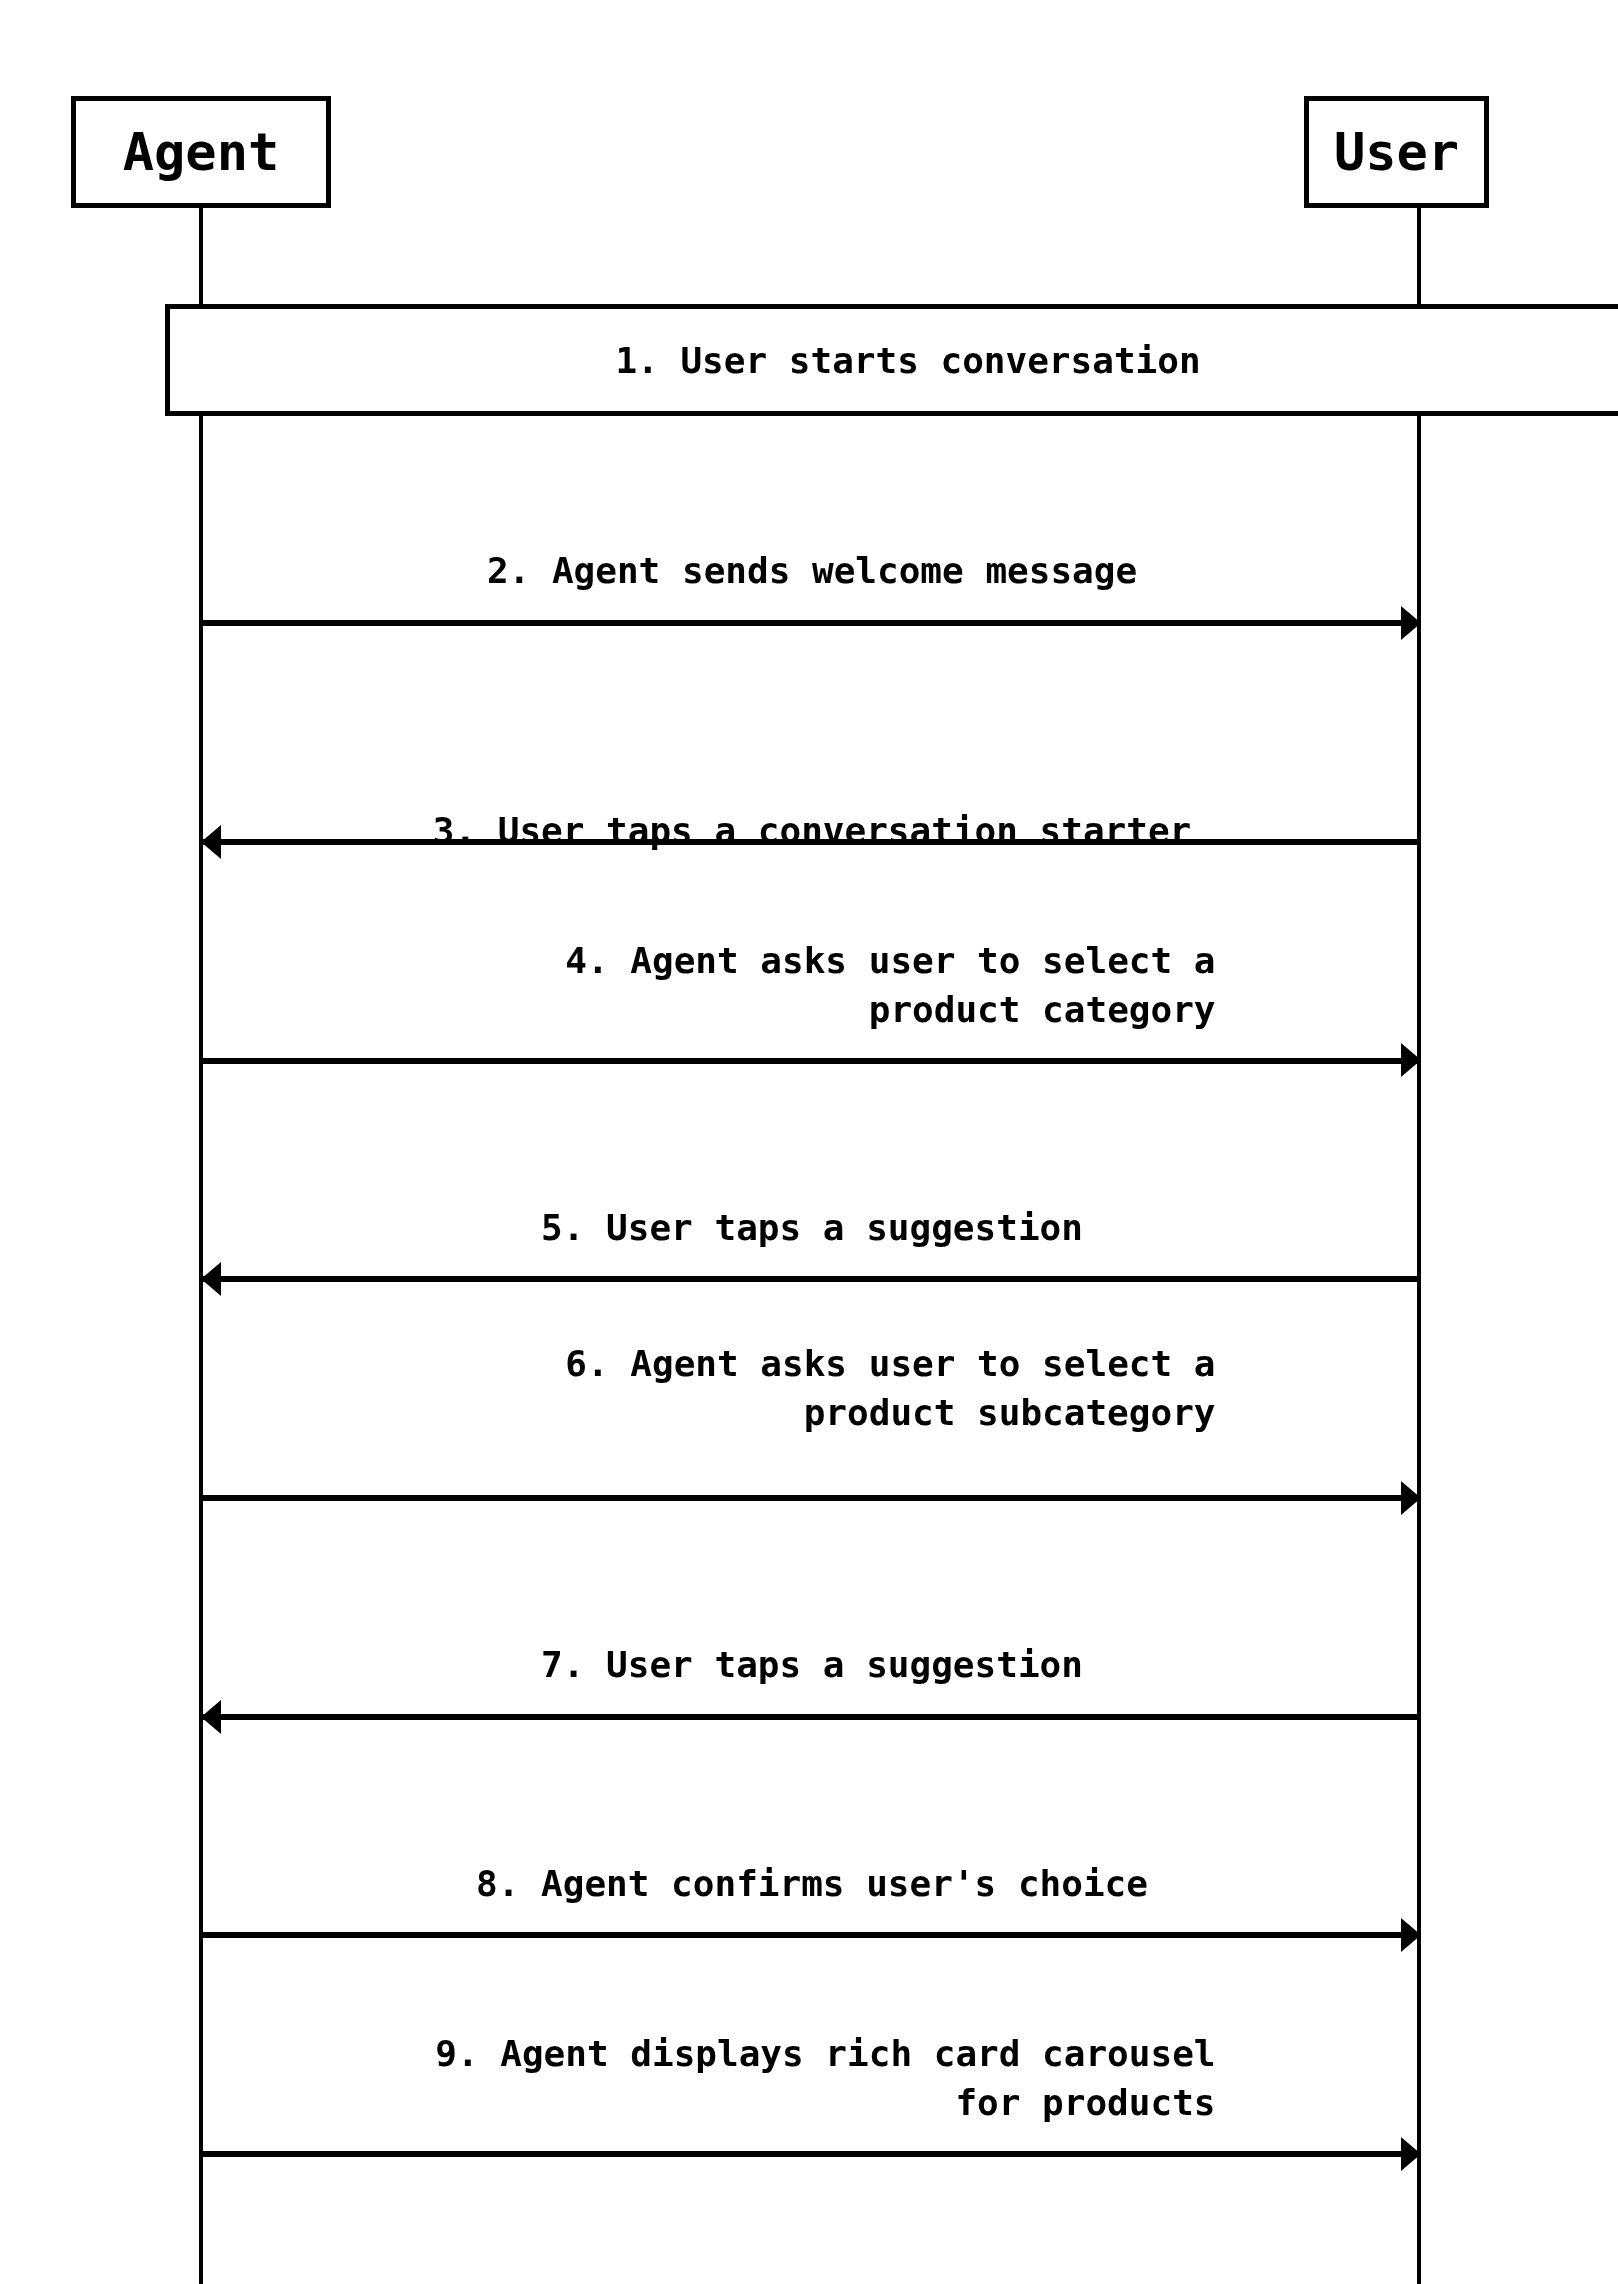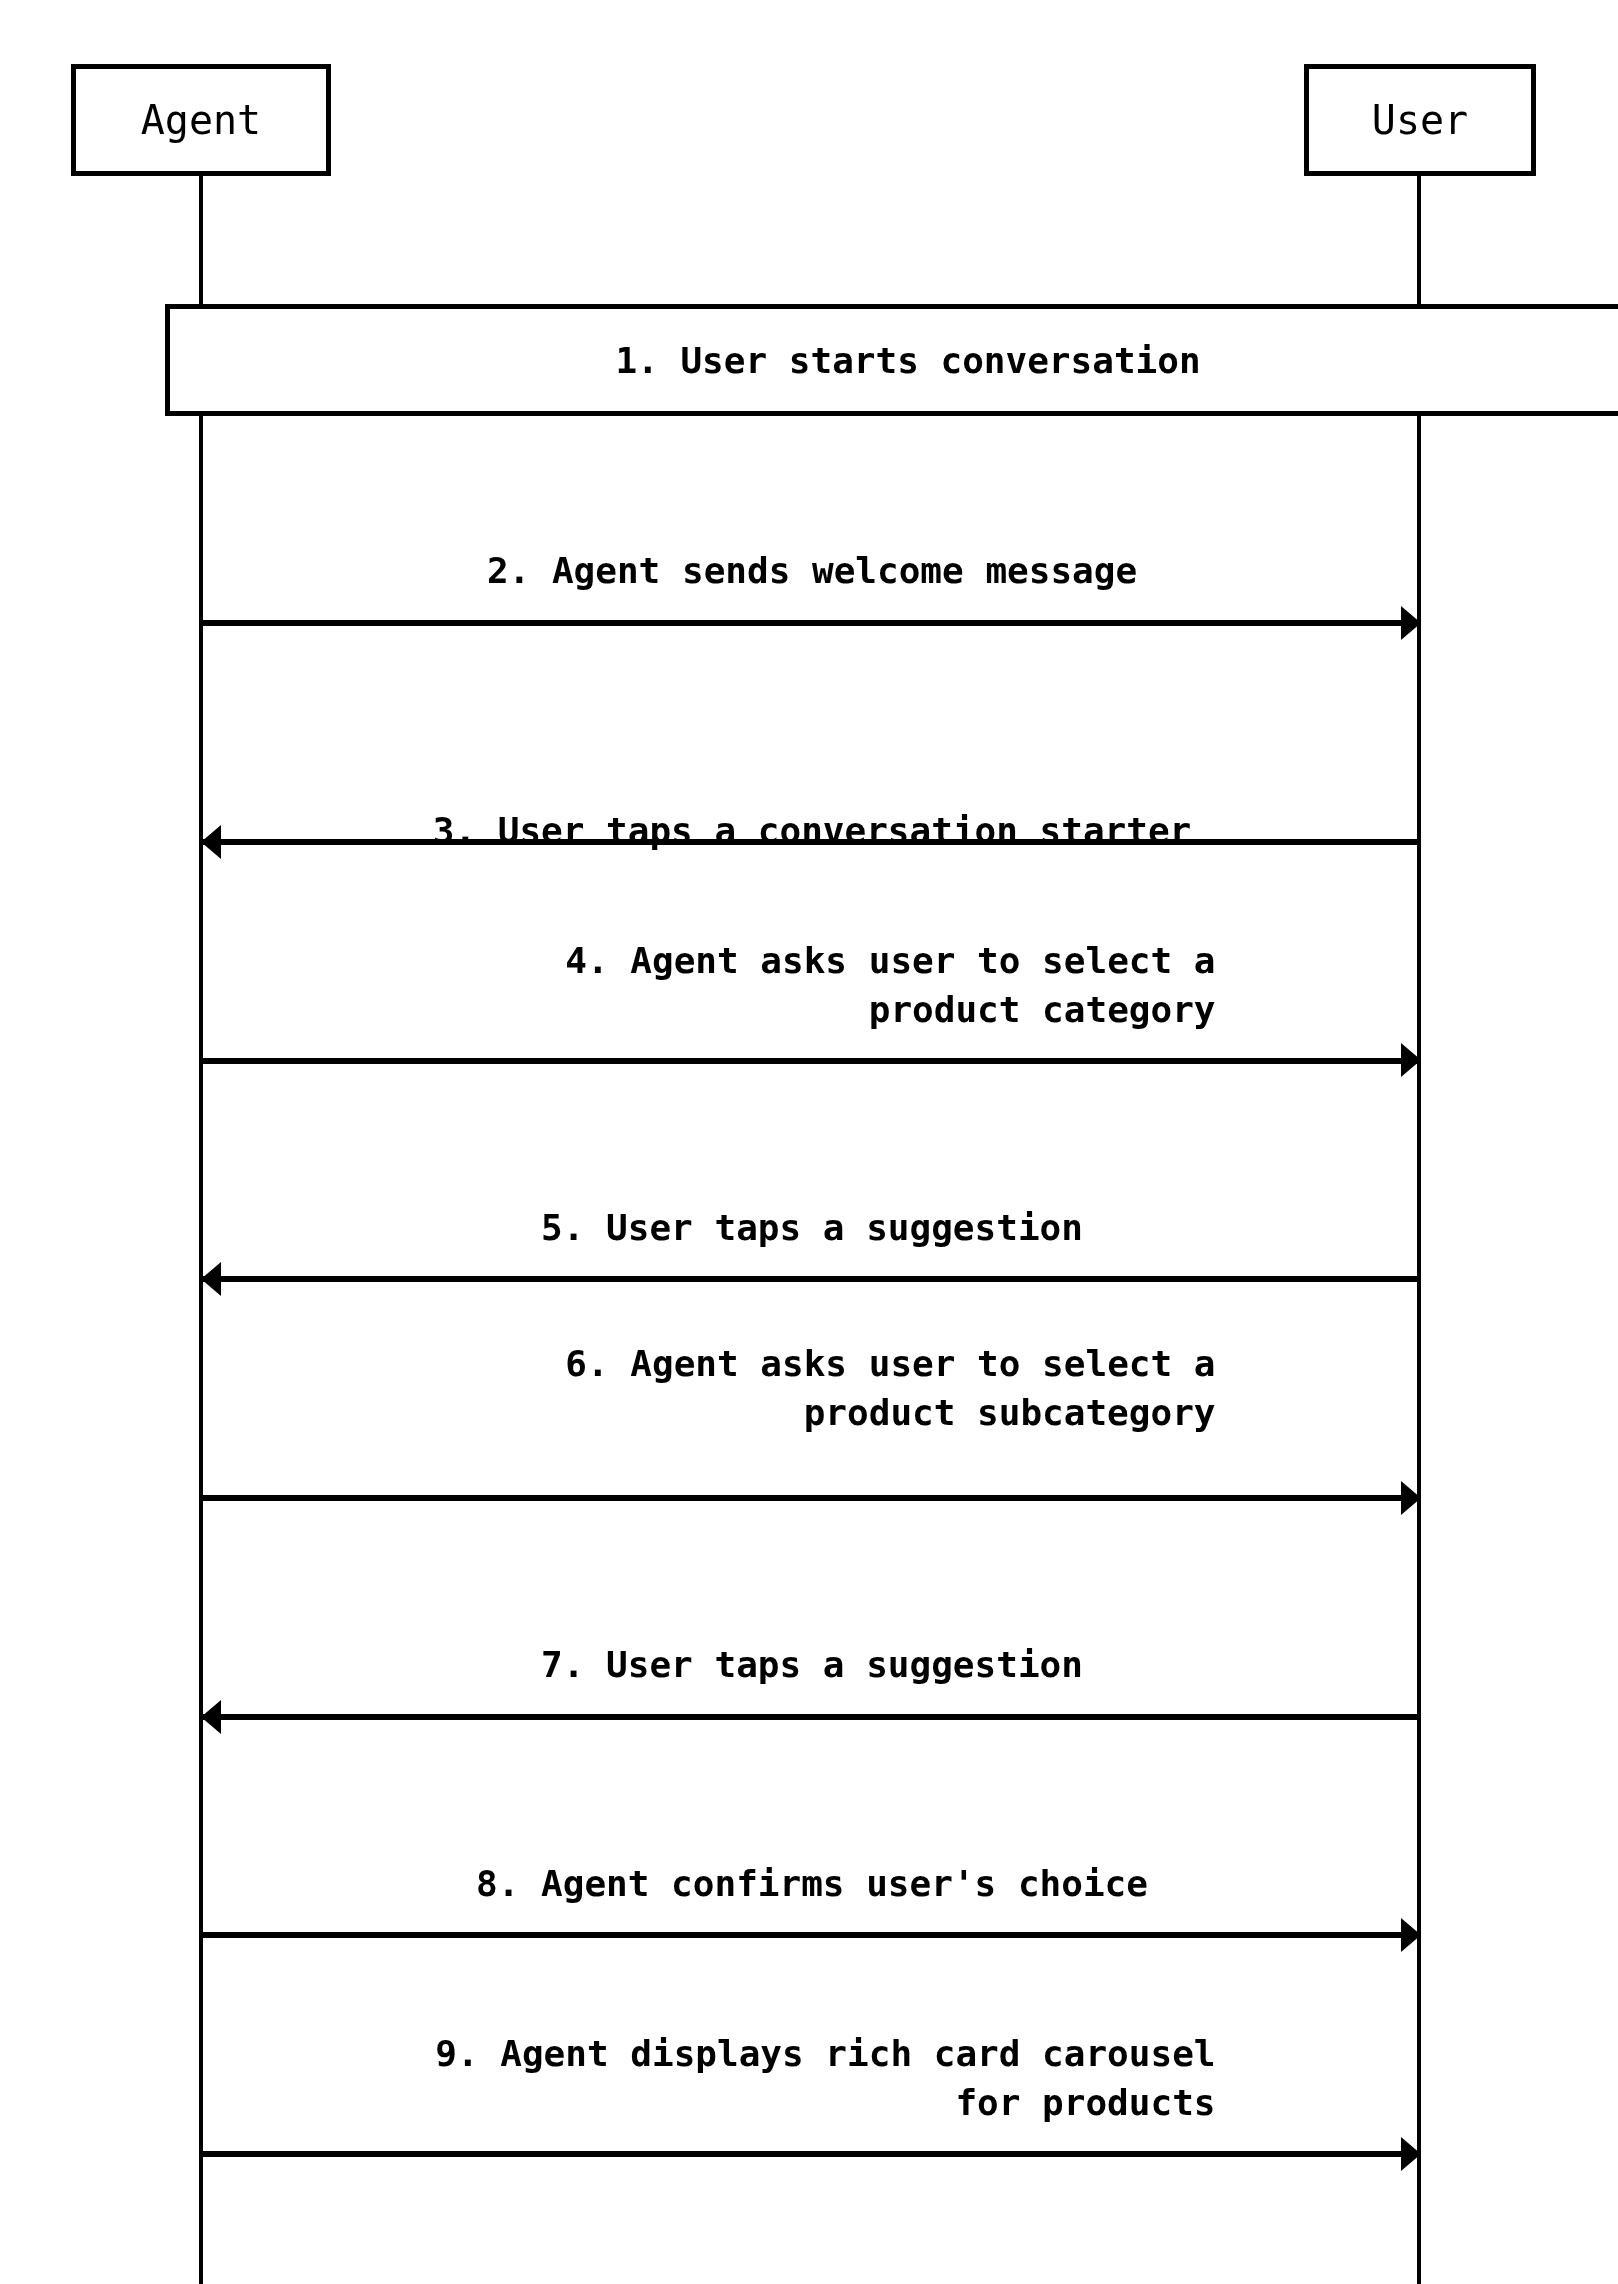--- a/index.html
+++ b/index.html
@@ -17,26 +17,27 @@
     overflow:hidden;
   }
   .actor-box{
     position:absolute;
     box-sizing:border-box;
     border:5px solid var(--stroke);
     background:var(--bg);
     display:flex;
     align-items:center;
     justify-content:center;
-    font-size:40px;
-    font-weight:400;
+    font-size:52px;
+    font-weight:700;
     z-index:3;
+    margin-top:32px;
   }
   .actor-agent{left:71px;width:260px;}
-  .actor-user{left:1304px;width:232px;}
+  .actor-user{left:1304px;width:185px;}
   .actor-top{top:64px;height:112px;}
   .lifeline{
     position:absolute;
     top:176px;
     height:3024px;
     width:4.1px;
     background:var(--stroke);
     z-index:0;
   }
   .lifeline-agent{left:199px;}

